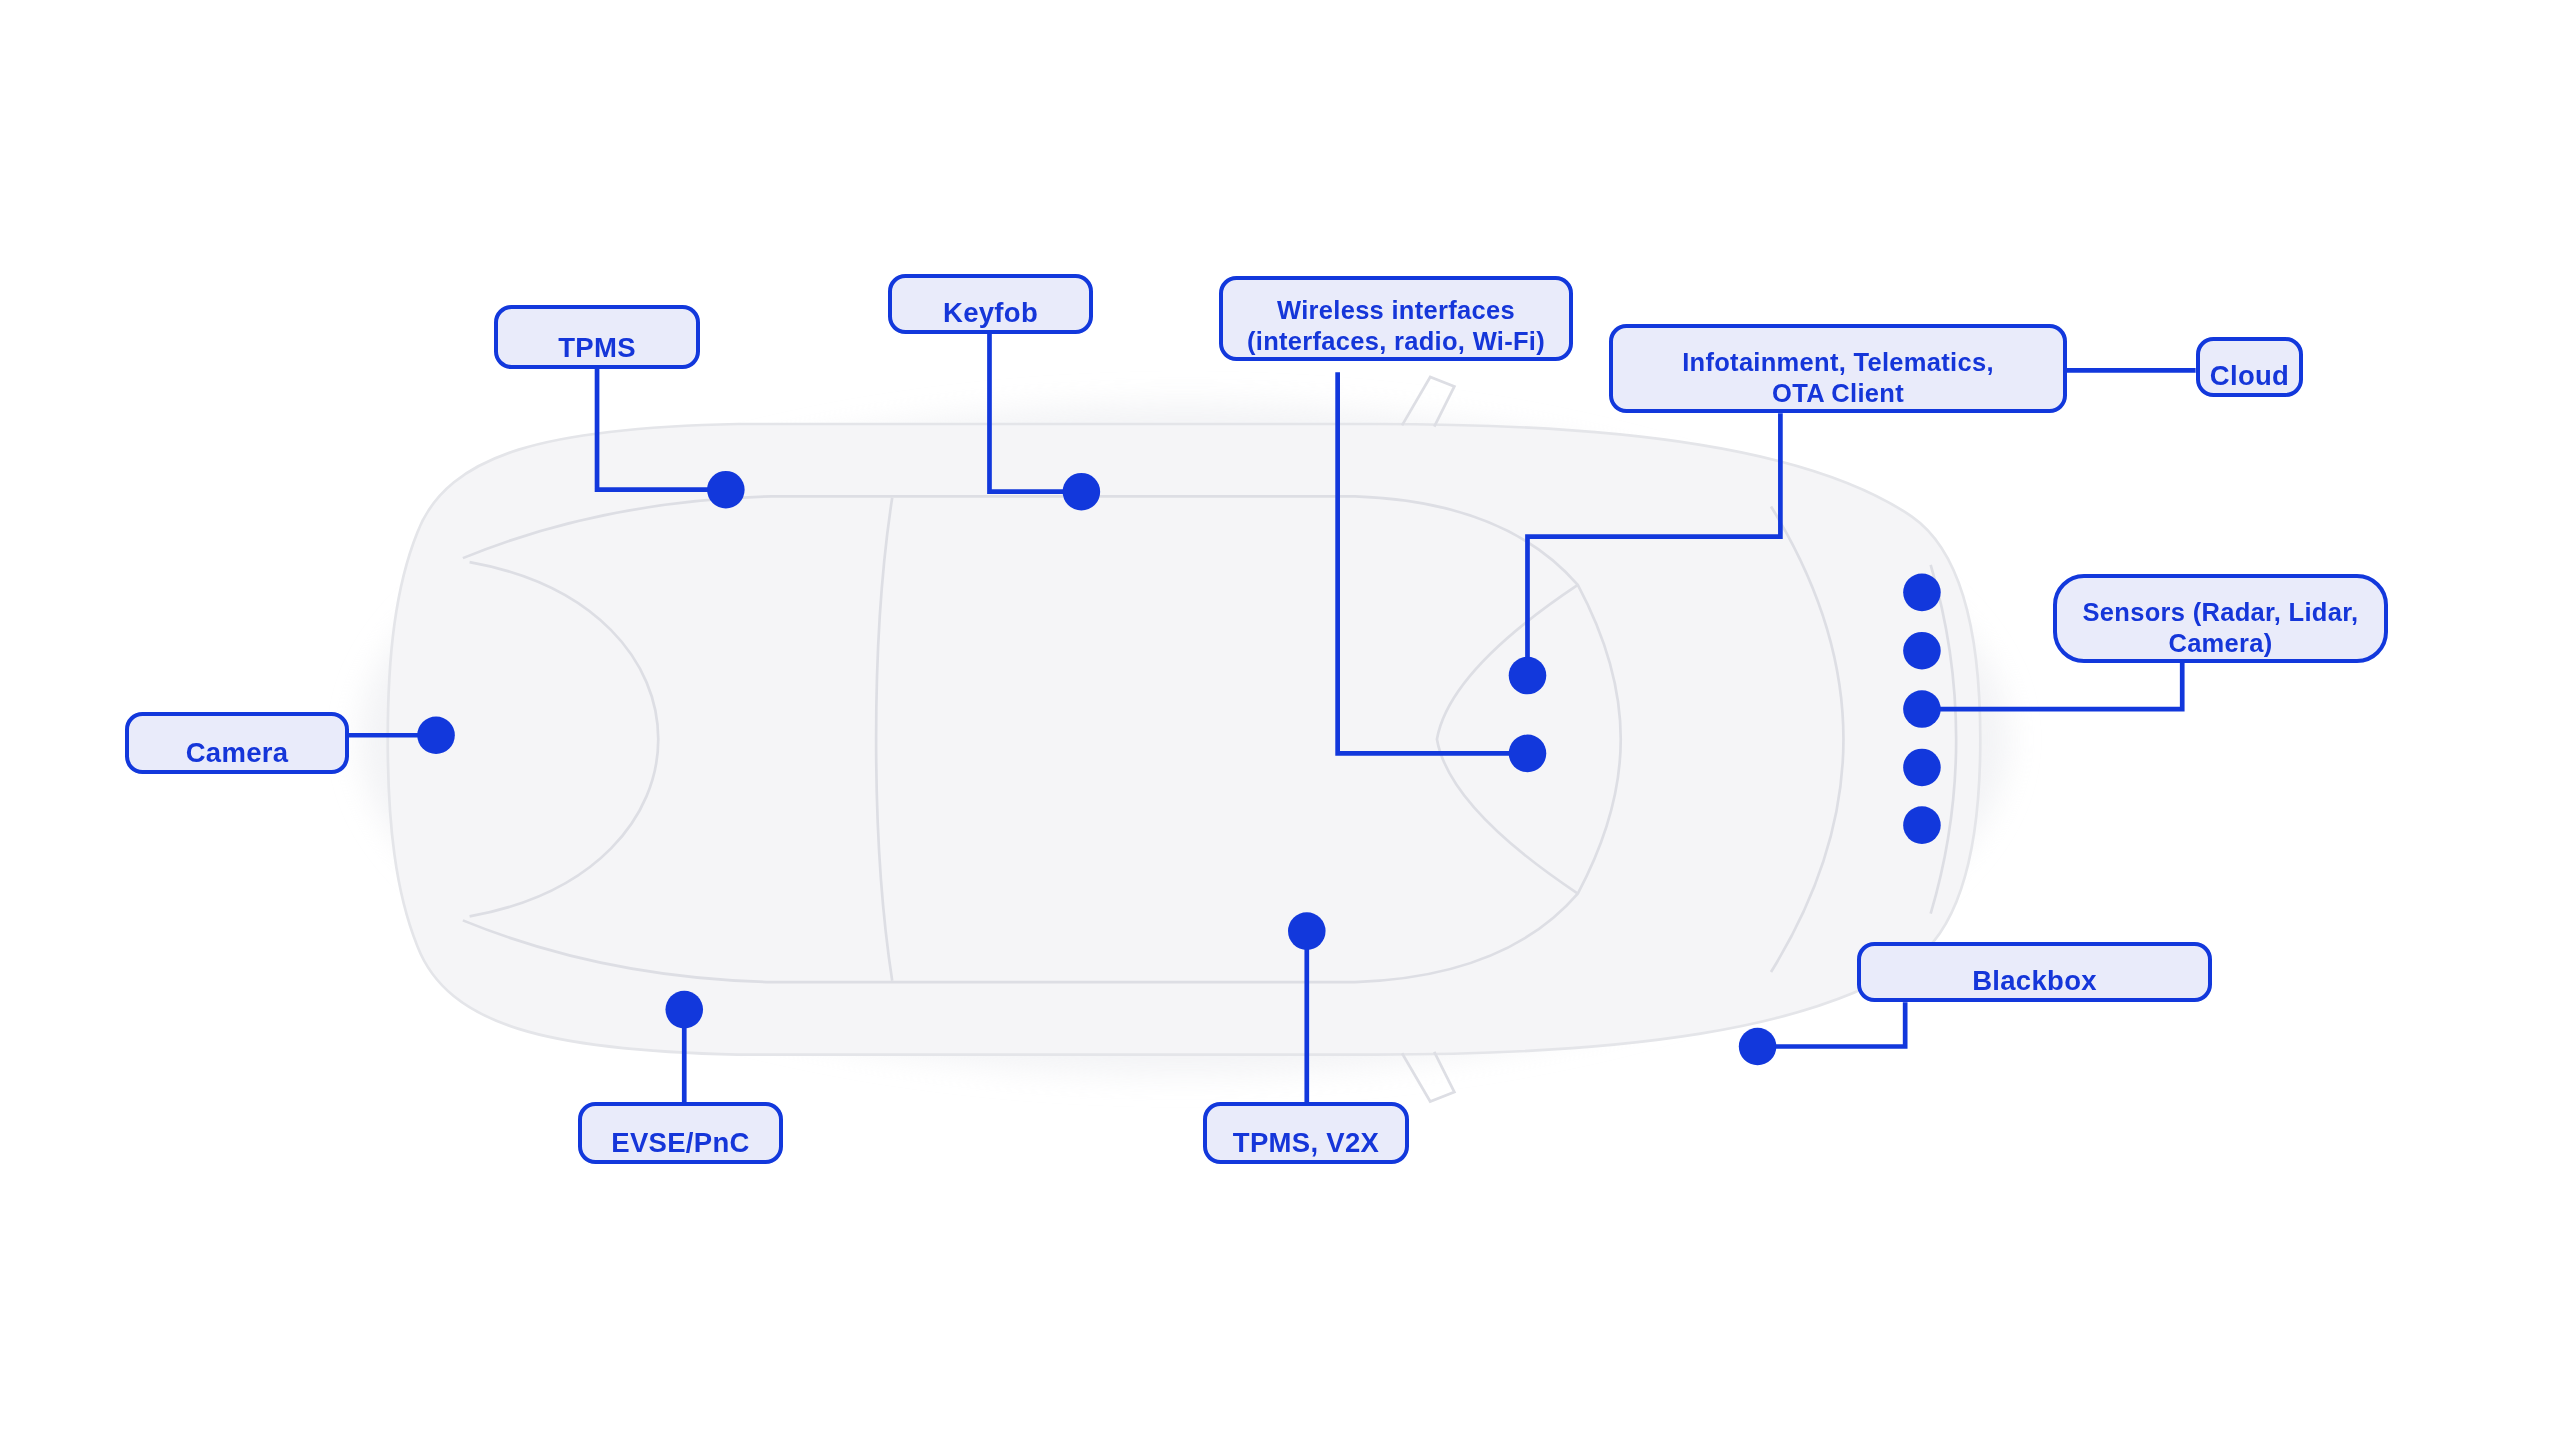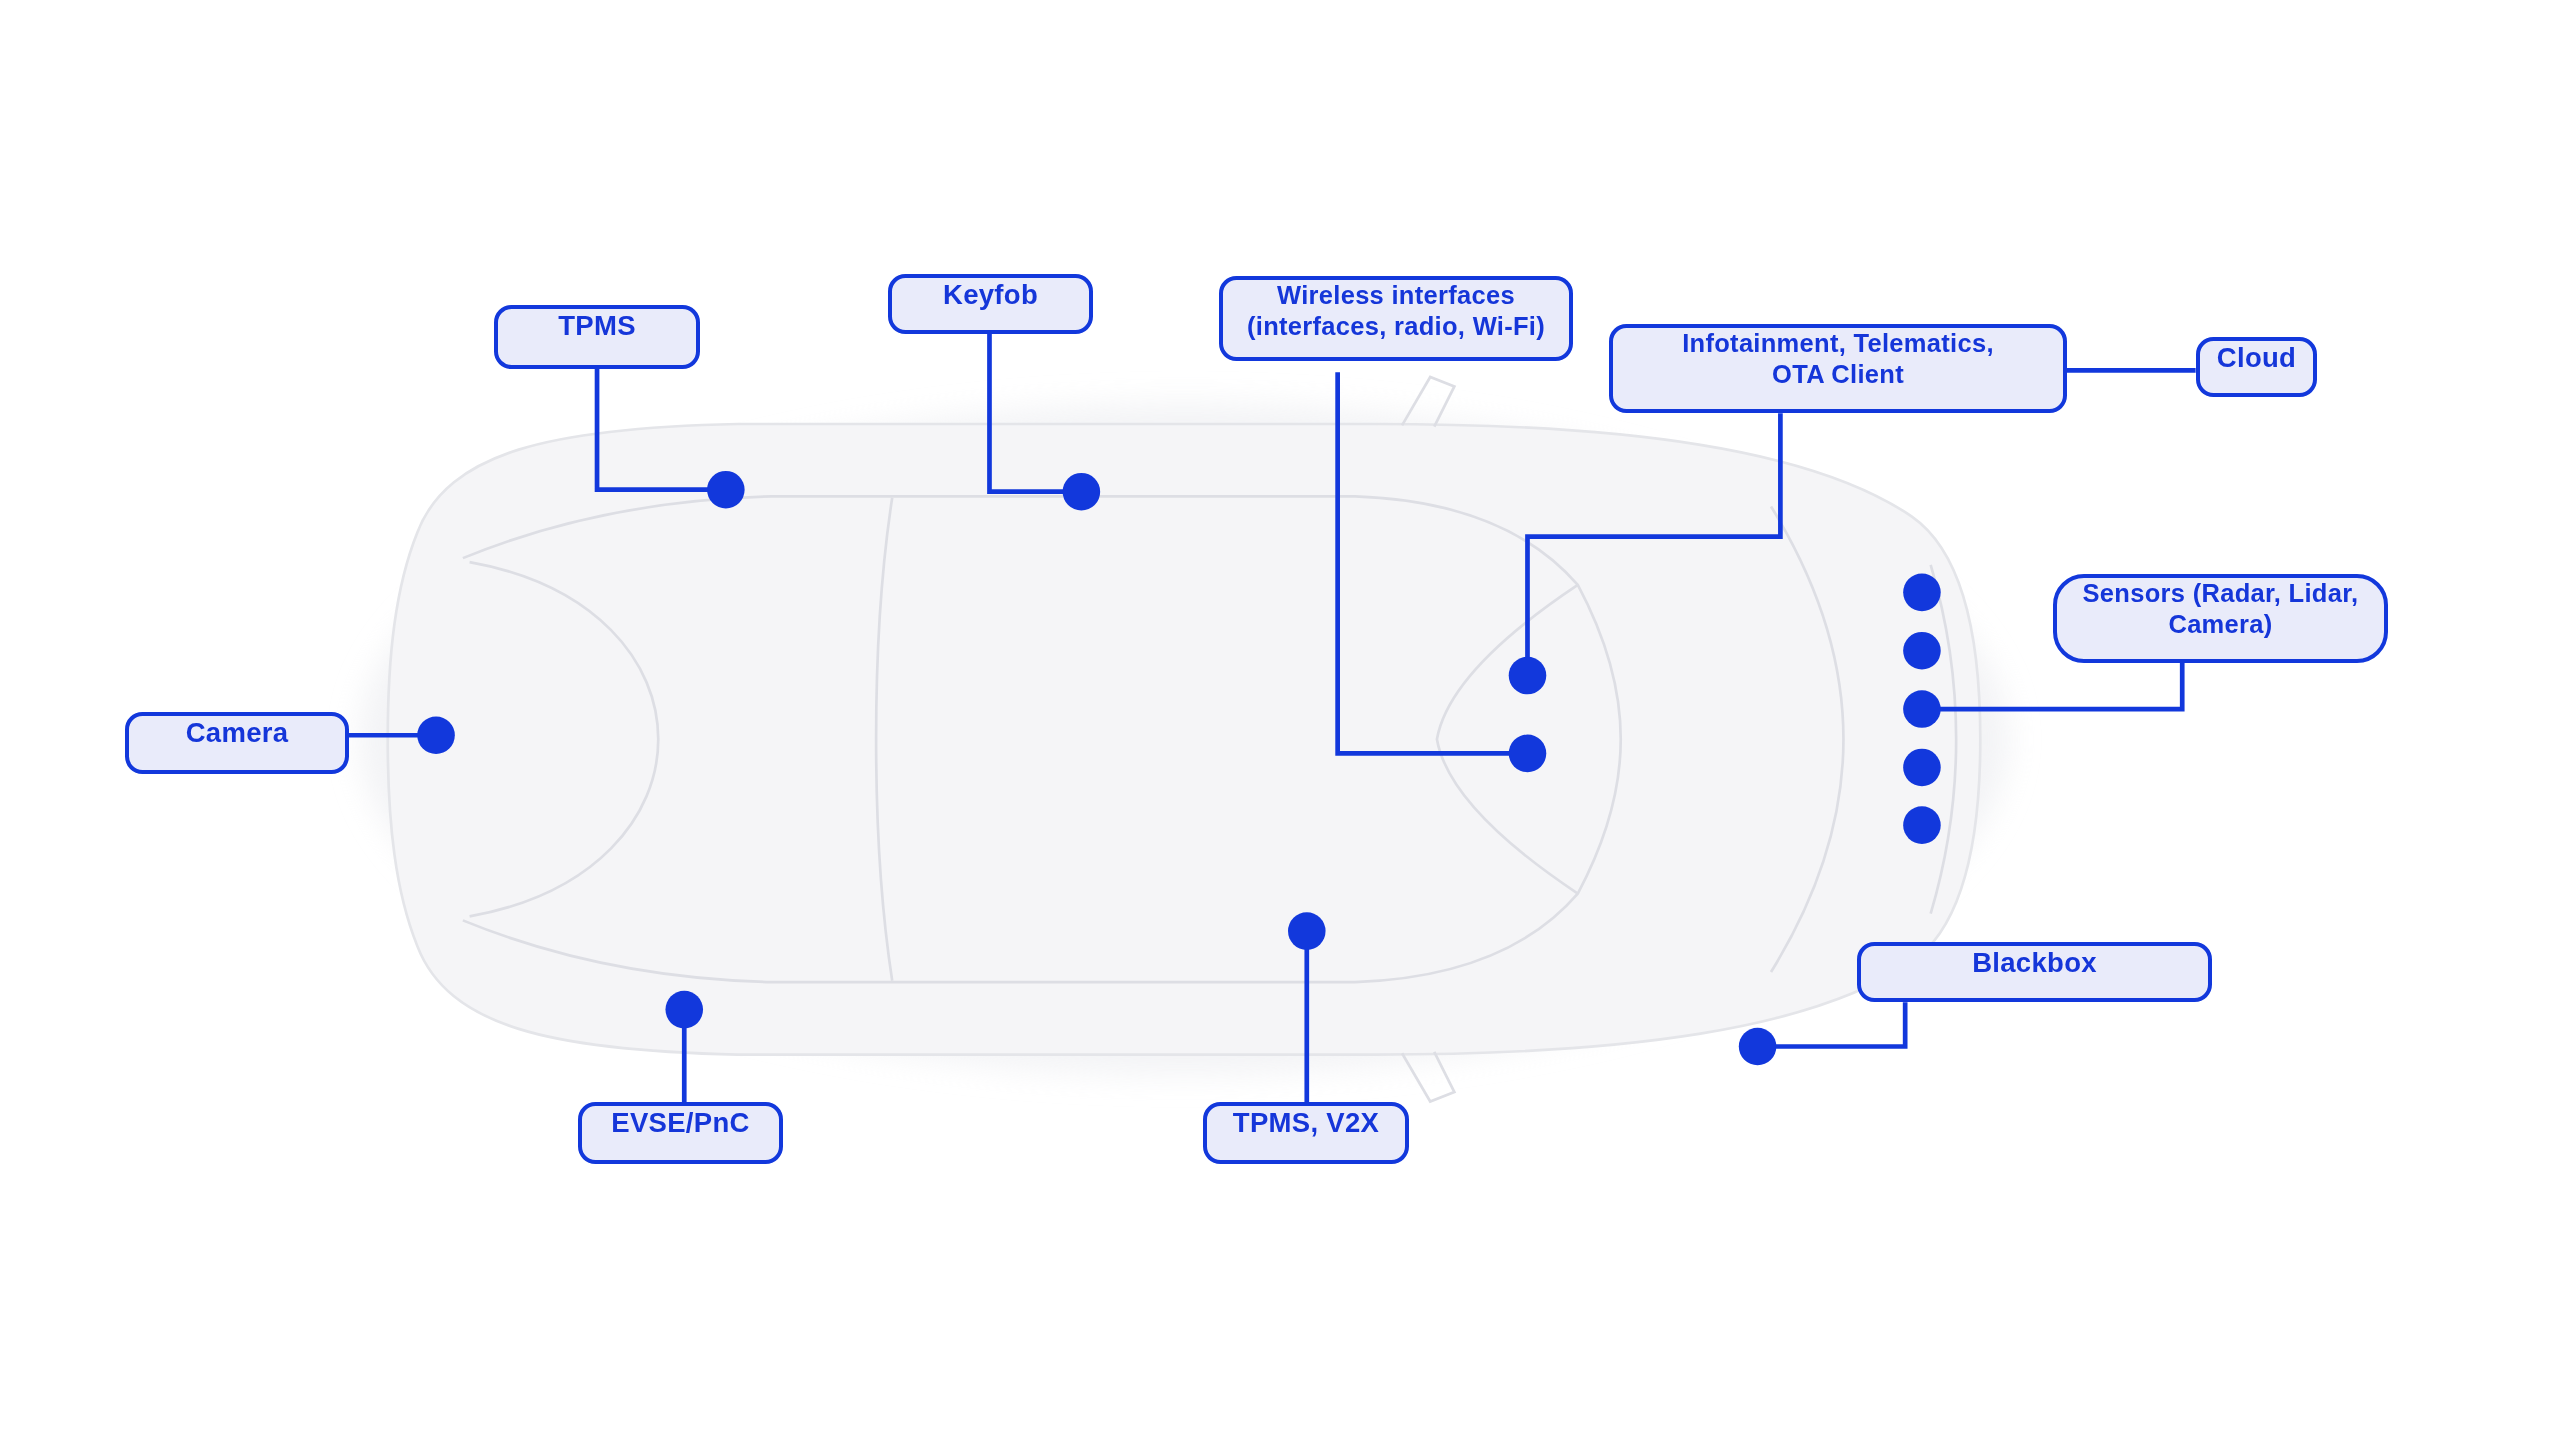--- a/index.html
+++ b/index.html
@@ -31,21 +31,21 @@
     border: 4px solid var(--line-blue, #1238DC);
     border-radius: 17.4px;
     color: var(--text-blue, #1536D9);
     font-weight: bold;
     font-size: 27.5px;
     line-height: 1.22;
     letter-spacing: 0.3px;
     display: flex;
     flex-direction: column;
     align-items: center;
-    justify-content: flex-start;
+    justify-content: flex-end;
     text-align: center;
     white-space: nowrap;
   }
   .callout.small-text { font-size: 25.5px; }
   .callout .line { display: block; }
   .connector {
     fill: none;
     stroke: var(--line-blue, #1238DC);
     stroke-width: 7;
     stroke-linecap: butt;
@@ -173,21 +173,21 @@
         <span class="line">Keyfob</span>
       </div>
       <div class="callout small-text" style="left: 1219px; top: 276px; width: 354px; height: 85px;">
         <span class="line">Wireless interfaces</span>
         <span class="line">(interfaces, radio, Wi-Fi)</span>
       </div>
       <div class="callout small-text" style="left: 1609px; top: 324px; width: 458px; height: 89px;">
         <span class="line">Infotainment, Telematics,</span>
         <span class="line">OTA Client</span>
       </div>
-      <div class="callout" style="left: 2196px; top: 337px; width: 121px; height: 60px;">
+      <div class="callout" style="left: 2196px; top: 337px; width: 107px; height: 60px;">
         <span class="line">Cloud</span>
       </div>
       <div class="callout small-text" style="left: 2053px; top: 574px; width: 335px; height: 89px; border-radius: 31px;">
         <span class="line">Sensors (Radar, Lidar,</span>
         <span class="line">Camera)</span>
       </div>
       <div class="callout" style="left: 125px; top: 712px; width: 224px; height: 62px;">
         <span class="line">Camera</span>
       </div>
       <div class="callout" style="left: 578px; top: 1102px; width: 205px; height: 62px;">

